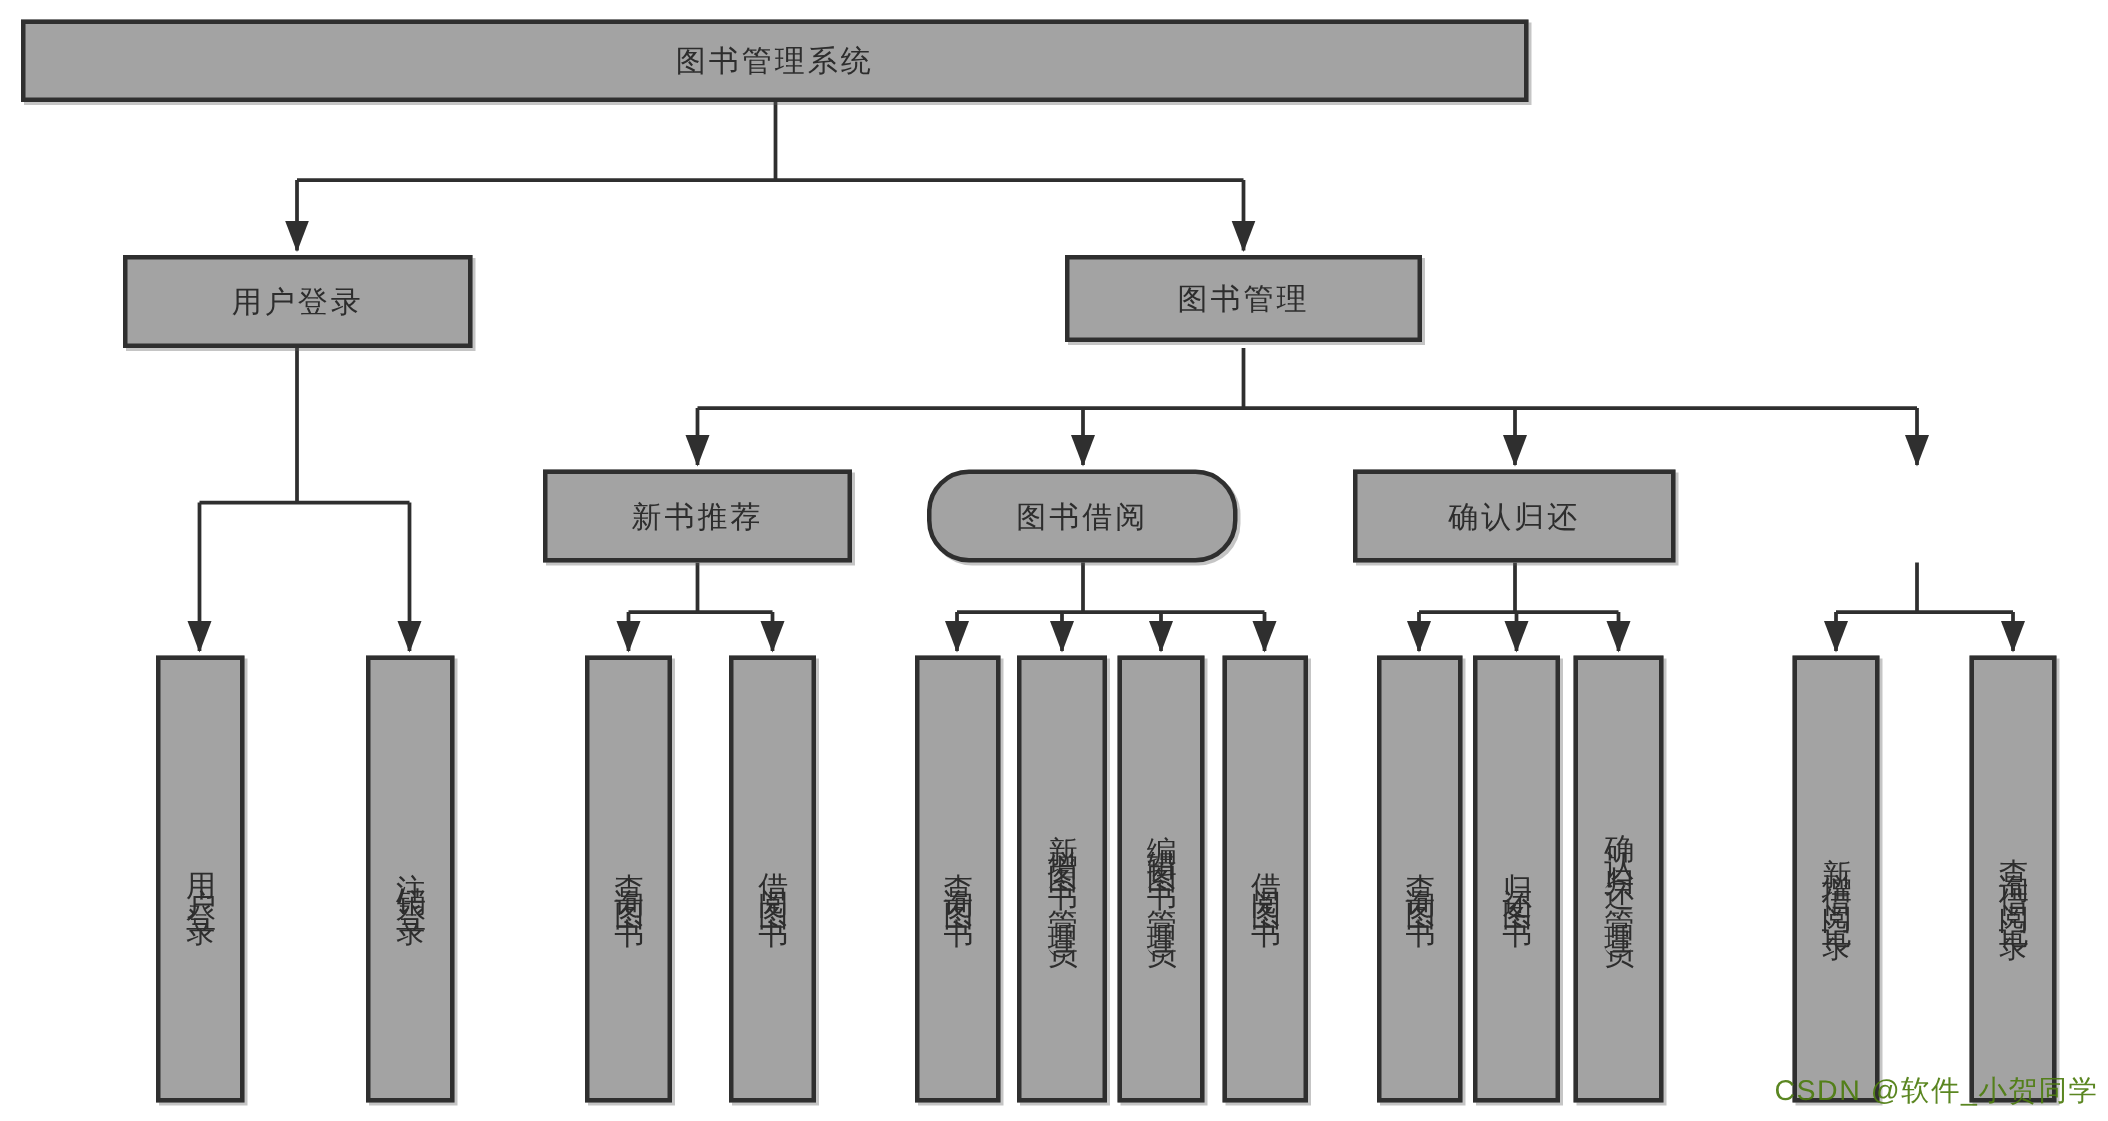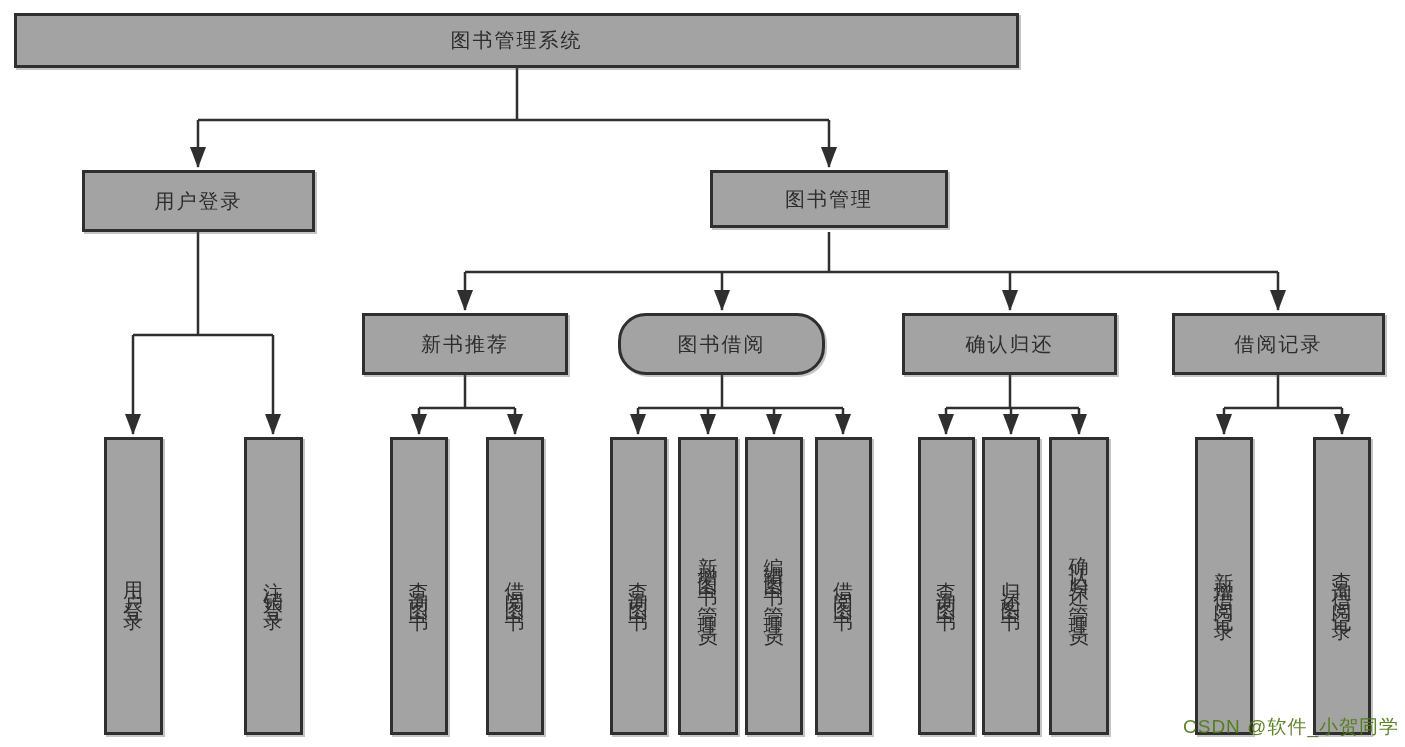--- a/index.html
+++ b/index.html
@@ -101,21 +101,20 @@
   </svg>
 
   <div class="box hbox" style="left:14px; top:13px; width:1005px; height:55px;">图书管理系统</div>
 
   <div class="box hbox" style="left:82px; top:170px; width:233px; height:62px;">用户登录</div>
   <div class="box hbox" style="left:710px; top:170px; width:238px; height:58px;">图书管理</div>
 
   <div class="box hbox" style="left:362px; top:313px; width:206px; height:62px;">新书推荐</div>
   <div class="box hbox" style="left:618px; top:313px; width:207px; height:62px;border-radius:28px;">图书借阅</div>
   <div class="box hbox" style="left:902px; top:313px; width:215px; height:62px;">确认归还</div>
-  <div class="box hbox" style="left:1172px; top:313px; width:213px; height:62px;">借阅记录</div>
 
   <div class="box vbox" style="left:104px; width:59px;">用户登录</div>
   <div class="box vbox" style="left:244px; width:59px;">注销登录</div>
 
   <div class="box vbox" style="left:390px; width:58px;">查询图书</div>
   <div class="box vbox" style="left:486px; width:58px;">借阅图书</div>
 
   <div class="box vbox" style="left:610px; width:57px;">查询图书</div>
   <div class="box vbox" style="left:678px; width:60px;">新增图书（管理员）</div>
   <div class="box vbox" style="left:745px; width:58px;">编辑图书（管理员）</div>

